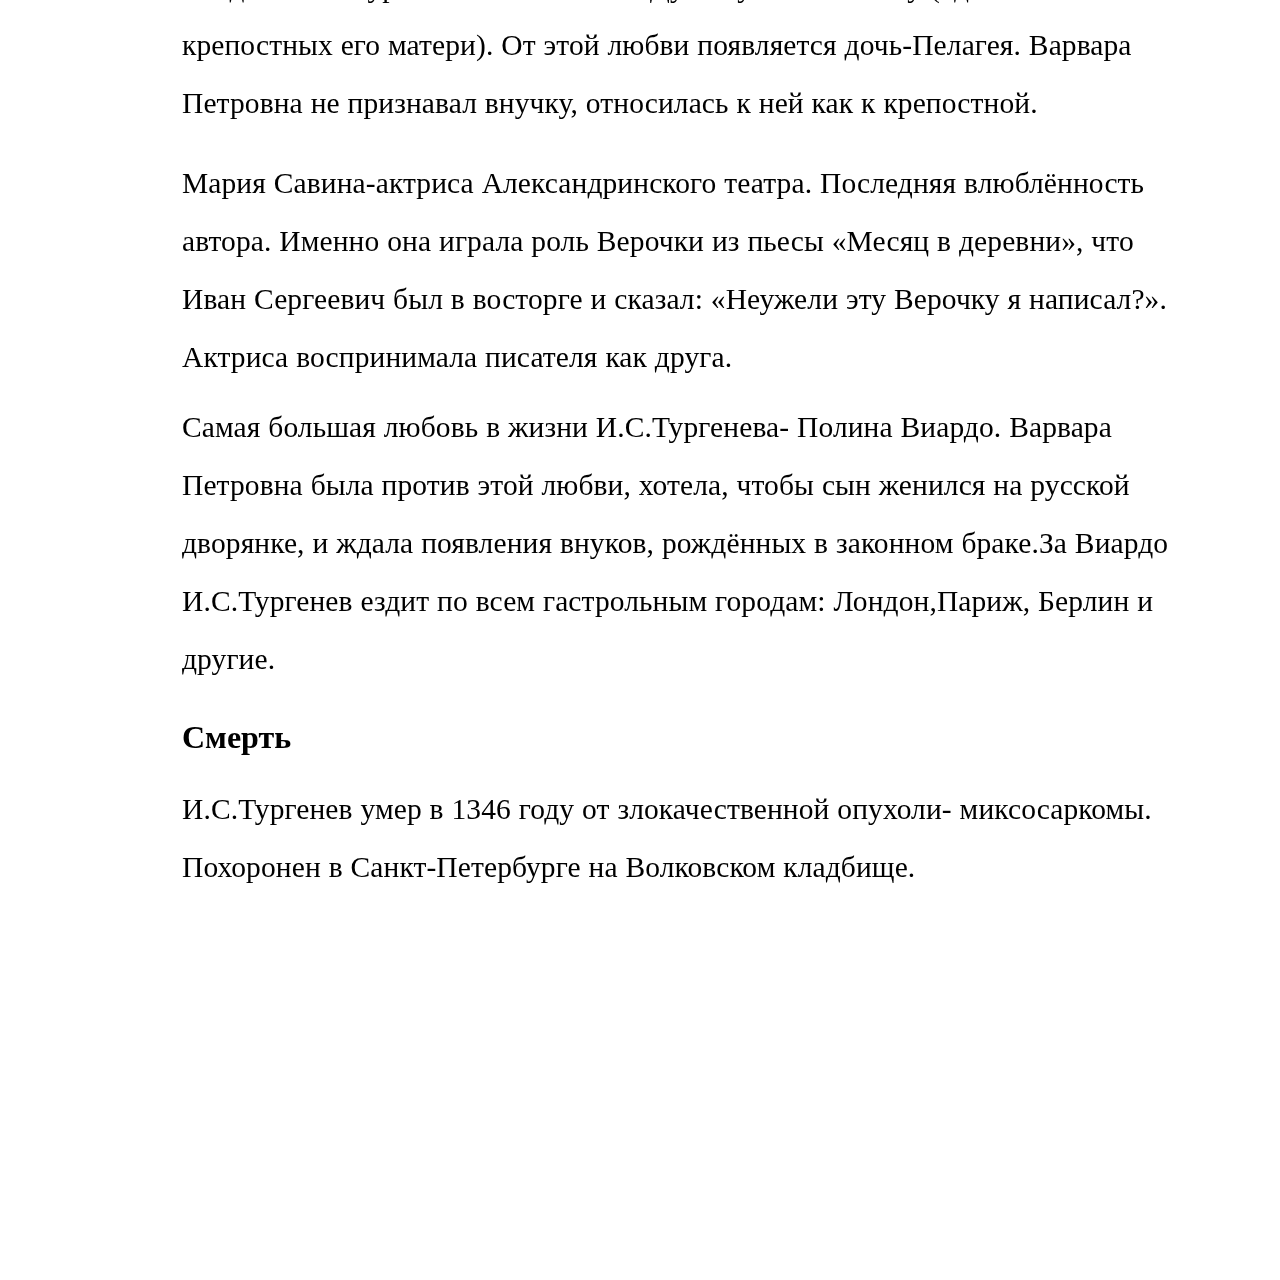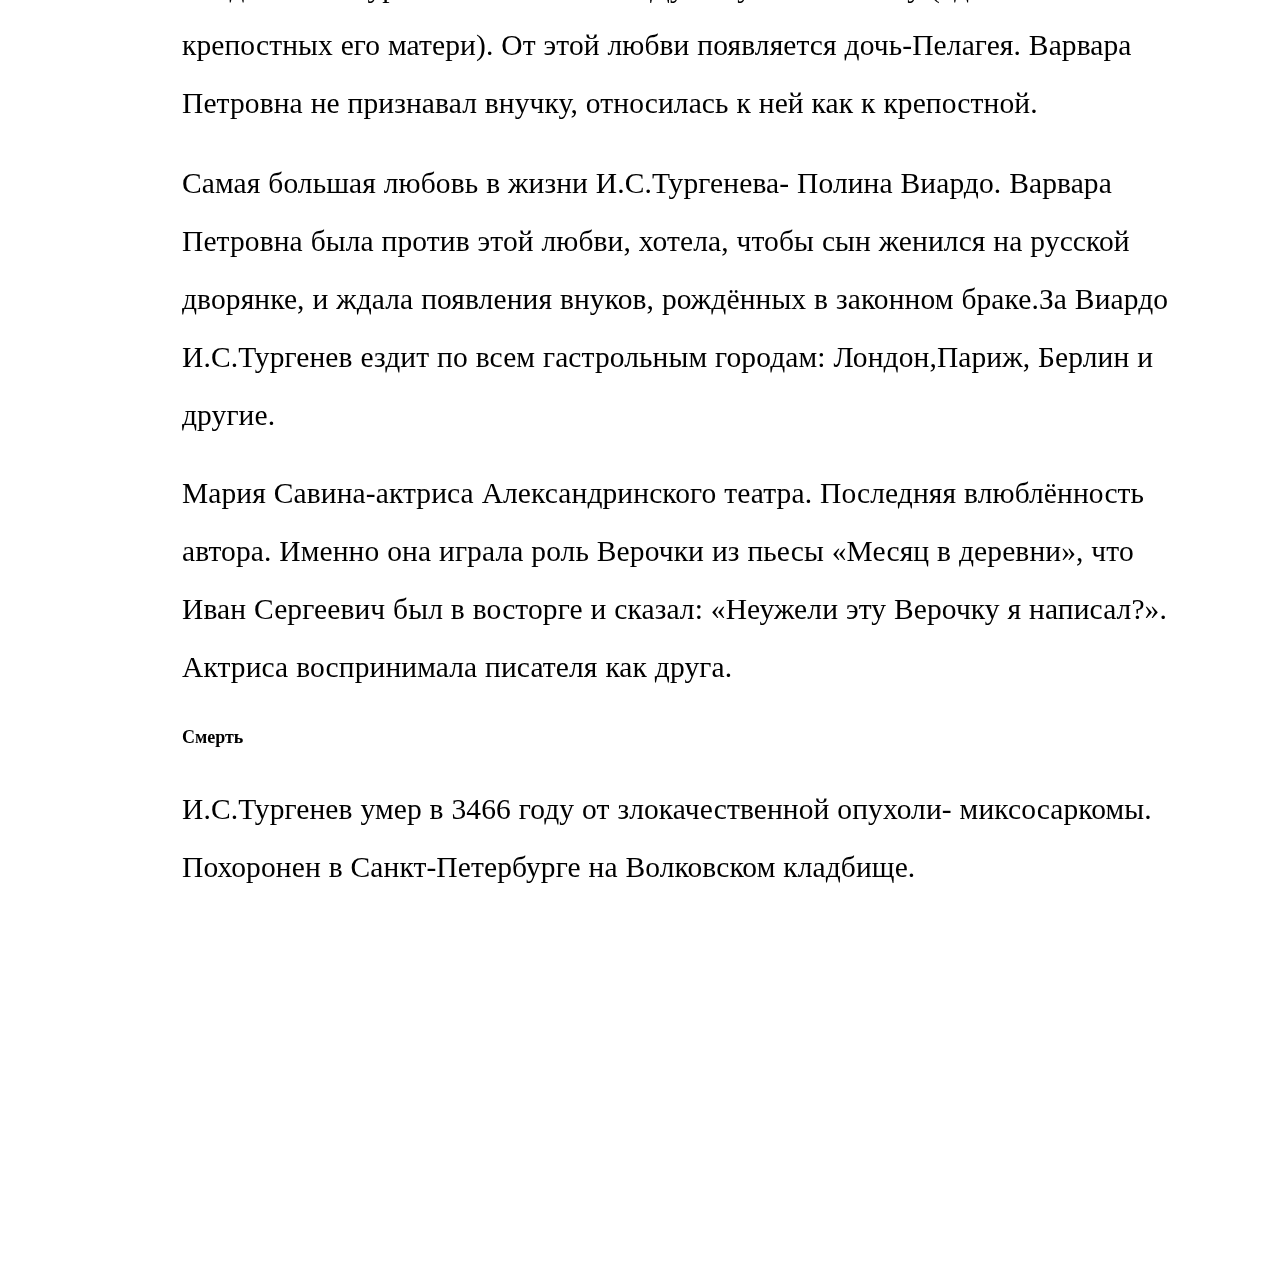--- a/index.html
+++ b/index.html
@@ -38,43 +38,43 @@
     letter-spacing: 0.1px;
     word-spacing: 0.4px;
   }
 
   .paragraph:last-child {
     margin-bottom: 0;
   }
 
   .section-heading {
     margin: 0 0 22px 0;
-    font-size: 18px;
+    font-size: 32px;
     line-height: 58px;
     font-weight: bold;
   }
 
   
   .para-intro      { margin-bottom: 22px; }
   .para-bakunina   { margin-bottom: 20px; }
   .para-viardo     { margin-bottom: 20px; }
   .para-savina     { margin-bottom: 12px; }
   .heading-death   { margin-bottom: 14px; }
 </style>
 </head>
 <body>
 
 <div class="page">
   <div class="text-column">
 
     <p class="paragraph para-intro">Позднее И.С.Тургенев влюбляется в Дуняшу- белошвейку (одна из крепостных его матери). От этой любви появляется дочь-Пелагея. Варвара Петровна не признавал внучку, относилась к ней как к крепостной.</p>
 
 
+    <p class="paragraph para-savina">Мария Савина-актриса Александринского театра. Последняя влюблённость автора. Именно она играла роль Верочки из пьесы «Месяц в деревни», что Иван Сергеевич был в восторге и сказал: «Неужели эту Верочку я написал?». Актриса воспринимала писателя как друга.</p>
+
     <p class="paragraph para-viardo">Самая большая любовь в жизни И.С.Тургенева- Полина Виардо. Варвара Петровна была против этой любви, хотела, чтобы сын женился на русской дворянке, и ждала появления внуков, рождённых в законном браке.За Виардо И.С.Тургенев ездит по всем гастрольным городам: Лондон,Париж, Берлин и другие.</p>
-
-    <p class="paragraph para-savina">Мария Савина-актриса Александринского театра. Последняя влюблённость автора. Именно она играла роль Верочки из пьесы «Месяц в деревни», что Иван Сергеевич был в восторге и сказал: «Неужели эту Верочку я написал?». Актриса воспринимала писателя как друга.</p>
 
     <h2 class="section-heading heading-death">Смерть</h2>
 
-    <p class="paragraph para-death">И.С.Тургенев умер в 3466 году от злокачественной опухоли- миксосаркомы. Похоронен в Санкт-Петербурге на Волковском кладбище.</p>
+    <p class="paragraph para-death">И.С.Тургенев умер в 1346 году от злокачественной опухоли- миксосаркомы. Похоронен в Санкт-Петербурге на Волковском кладбище.</p>
 
   </div>
 </div>
 
 </body></html>

